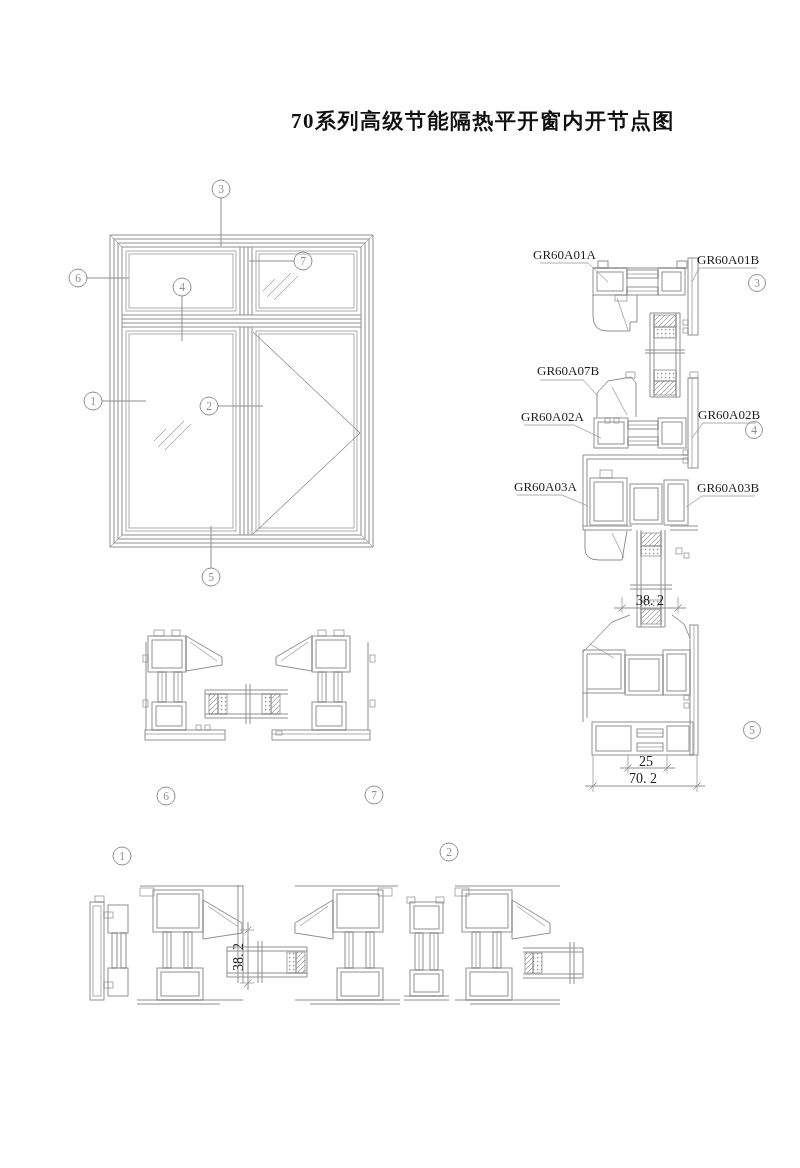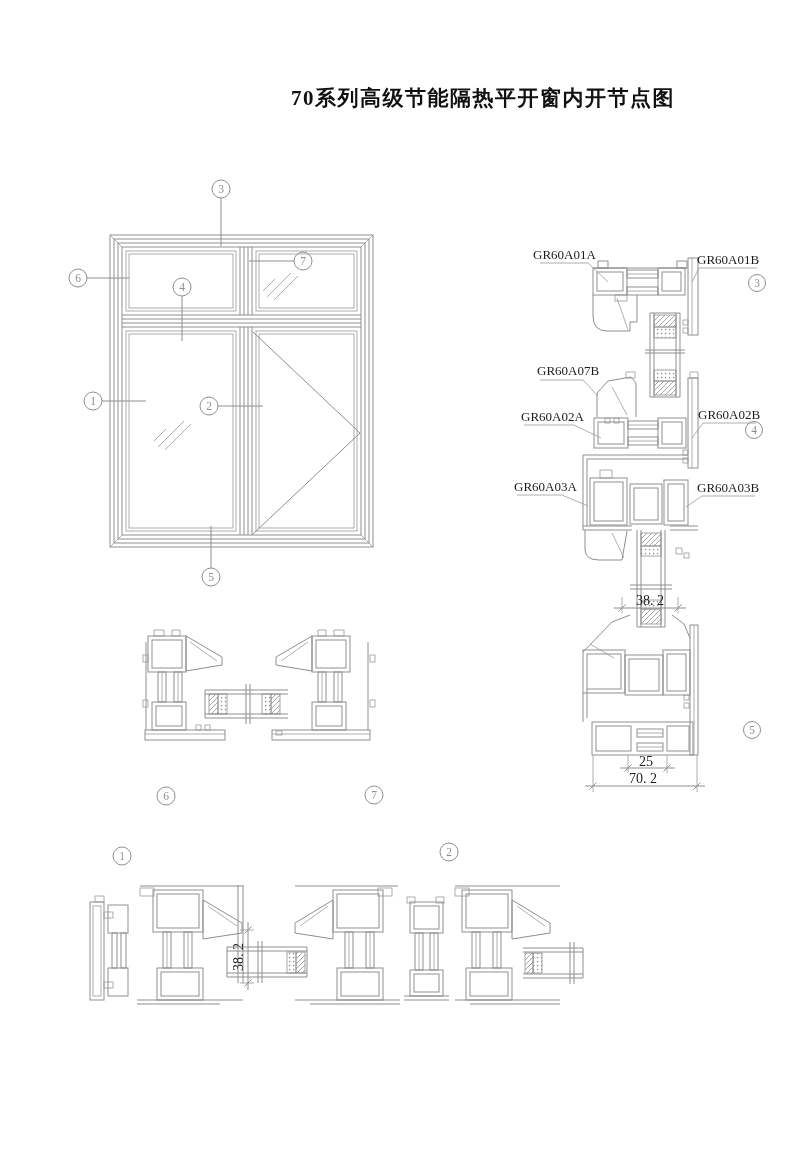--- a/index.html
+++ b/index.html
@@ -1,18 +1,18 @@
 <!DOCTYPE html>
 <html><head>
 <meta charset="utf-8">
 <style>
   html,body{margin:0;padding:0;background:#f2f2f2;}
   .sheet{position:relative;width:800px;height:1168px;background:#ffffff;margin:0 auto;
          font-family:"Liberation Serif",serif;overflow:hidden;}
-  .title{position:absolute;left:291px;top:84px;font-size:21px;font-weight:600;color:#101010;
+  .title{position:absolute;left:291px;top:107px;font-size:21px;font-weight:600;color:#101010;
          letter-spacing:1.5px;white-space:nowrap;}
   svg.draw{position:absolute;left:0;top:0;}
   .ln{fill:none;stroke:#8f8f8f;stroke-width:1;}
   .lnt{fill:none;stroke:#9a9a9a;stroke-width:0.8;}
   .hatch{fill:url(#hatch);stroke:#8f8f8f;stroke-width:0.8;}
   .dots{fill:url(#dots);stroke:#8f8f8f;stroke-width:0.8;}
   .lbl{font-family:"Liberation Serif",serif;font-size:13px;fill:#1b1b1b;}
   .dim{font-family:"Liberation Serif",serif;font-size:14px;fill:#1b1b1b;}
   .cnum{font-family:"Liberation Serif",serif;font-size:11.5px;fill:#8f8f8f;}
   .co{fill:none;stroke:#8f8f8f;stroke-width:1;}

